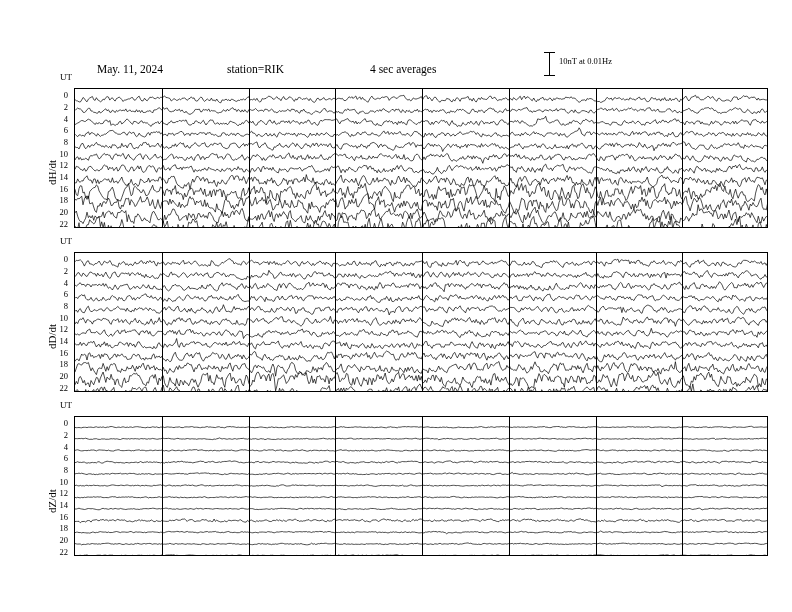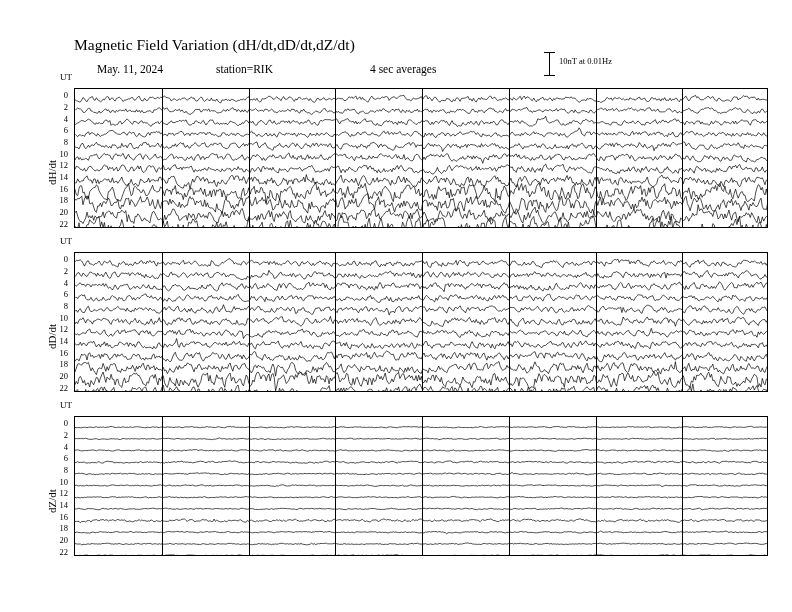--- a/index.html
+++ b/index.html
@@ -30,21 +30,21 @@
     white-space: nowrap;
   }
   .subline {
     position: absolute;
     top: 63px;
     font-size: 11.5px;
     font-family: "Liberation Serif", serif;
     white-space: nowrap;
   }
   .sub-date  { left: 97px; }
-  .sub-station { left: 216px; }
+  .sub-station { left: 227px; }
   .sub-avg  { left: 370px; }
 
   
   .scalebar {
     position: absolute;
     left: 543px;
     top: 52px;
     width: 14px;
     height: 24px;
   }
@@ -113,21 +113,20 @@
     transform: rotate(-90deg);
     transform-origin: left top;
     white-space: nowrap;
   }
 </style>
 </head>
 <body>
 
 <div id="root">
 
-  <div class="title">Magnetic Field Variation (dH/dt,dD/dt,dZ/dt)</div>
   <div class="subline sub-date">May. 11, 2024</div>
   <div class="subline sub-station">station=RIK</div>
   <div class="subline sub-avg">4 sec averages</div>
 
   <div class="scalebar">
     <div class="cap top"></div>
     <div class="vline"></div>
     <div class="cap bottom"></div>
   </div>
   <div class="scalelabel">10nT at 0.01Hz</div>

